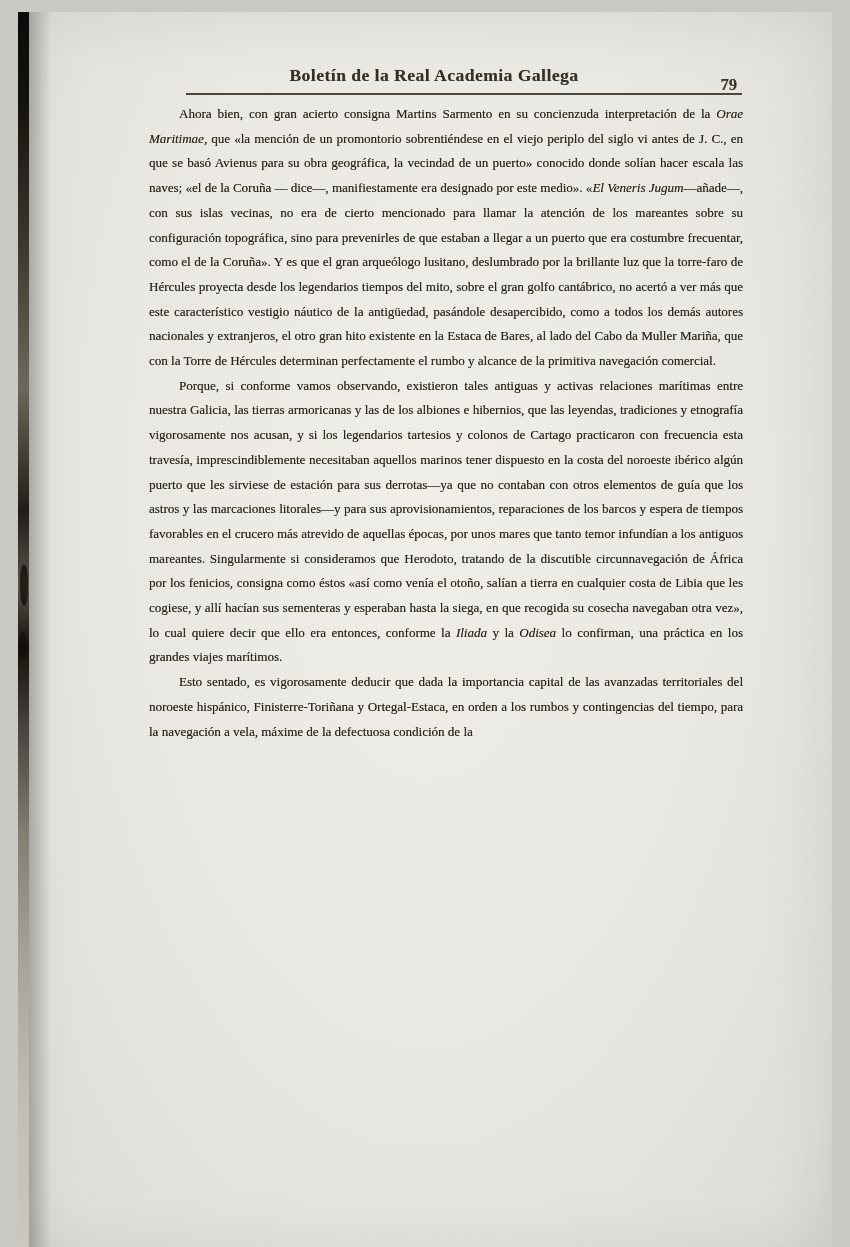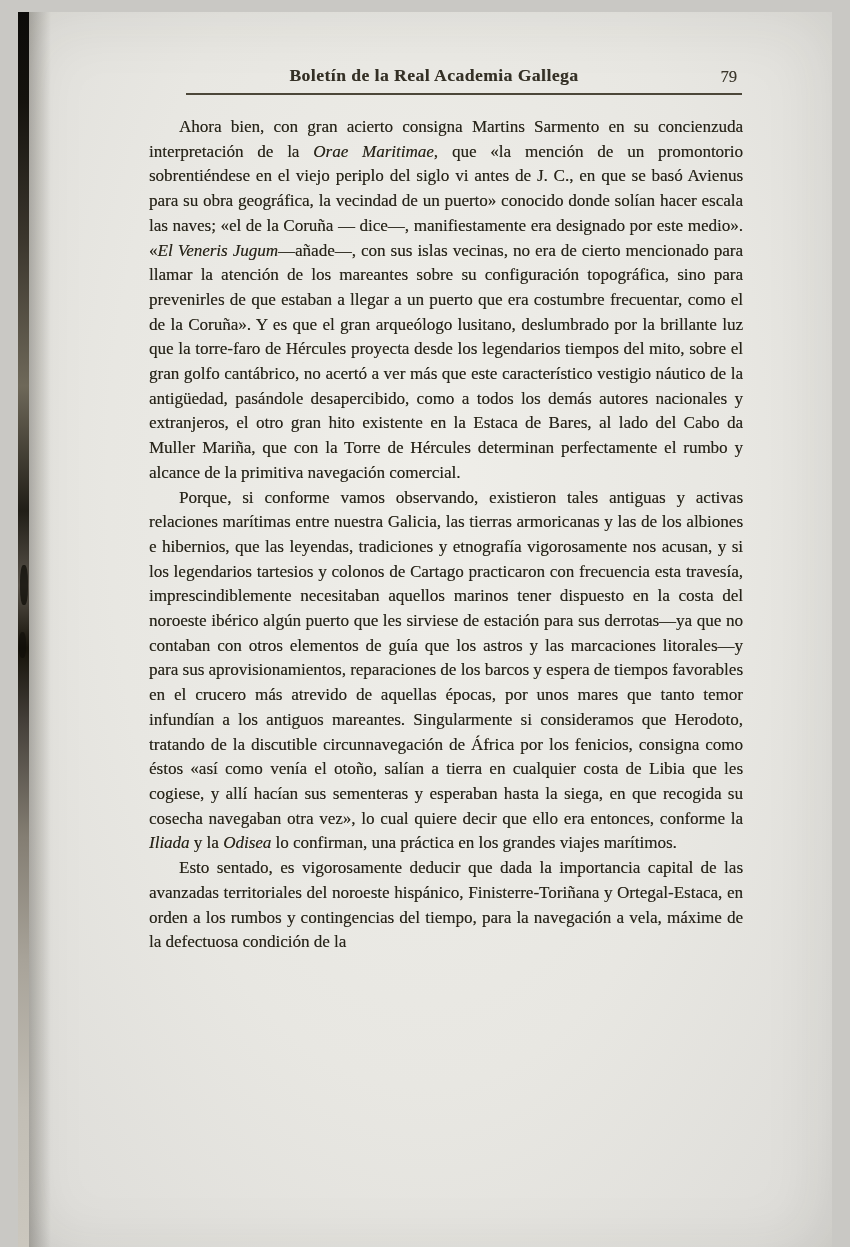--- a/index.html
+++ b/index.html
@@ -68,33 +68,34 @@
     font-weight: bold;
     font-size: 17.5px;
     letter-spacing: 0.5px;
     white-space: nowrap;
     color: #343026;
     text-shadow: 0.3px 0.3px 0.5px rgba(40, 35, 22, 0.45);
   }
   .page-number {
     position: absolute;
     right: 5px;
-    top: 5px;
+    top: 13px;
     font-size: 16.5px;
     color: #3b372c;
     text-shadow: 0.3px 0.3px 0.5px rgba(40, 35, 22, 0.45);
+    font-weight: bold;
   }
 
   .text-block {
     position: absolute;
     left: 131px;
-    top: 103px;
+    top: 90px;
     width: 594px;
     text-align: justify;
-    font-size: 17px;
+    font-size: 13px;
     line-height: 24.7px;
     color: #272419;
     text-shadow: 0.25px 0.25px 0.45px rgba(35, 30, 18, 0.5);
   }
   .text-block p {
     margin: 0;
     text-indent: 30px;
   }
   .text-block em {
     font-style: italic;

